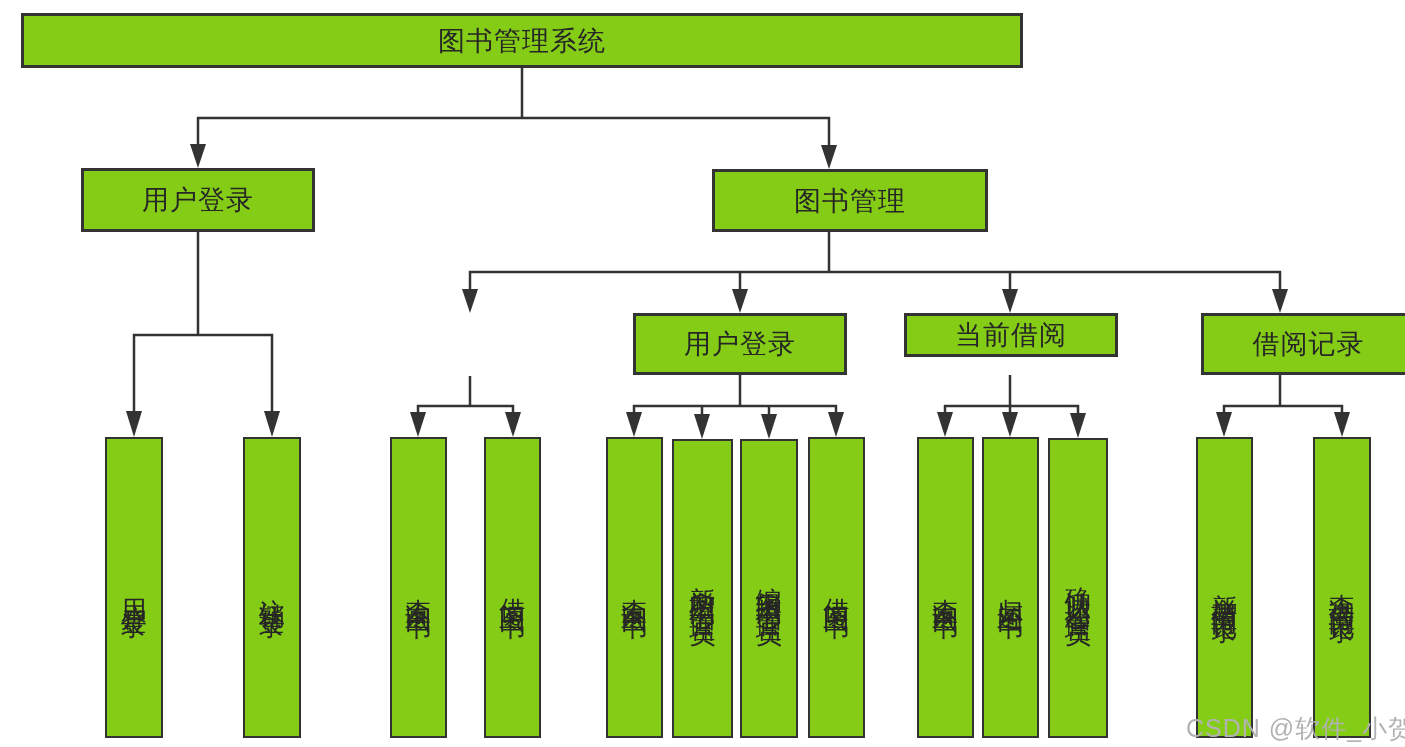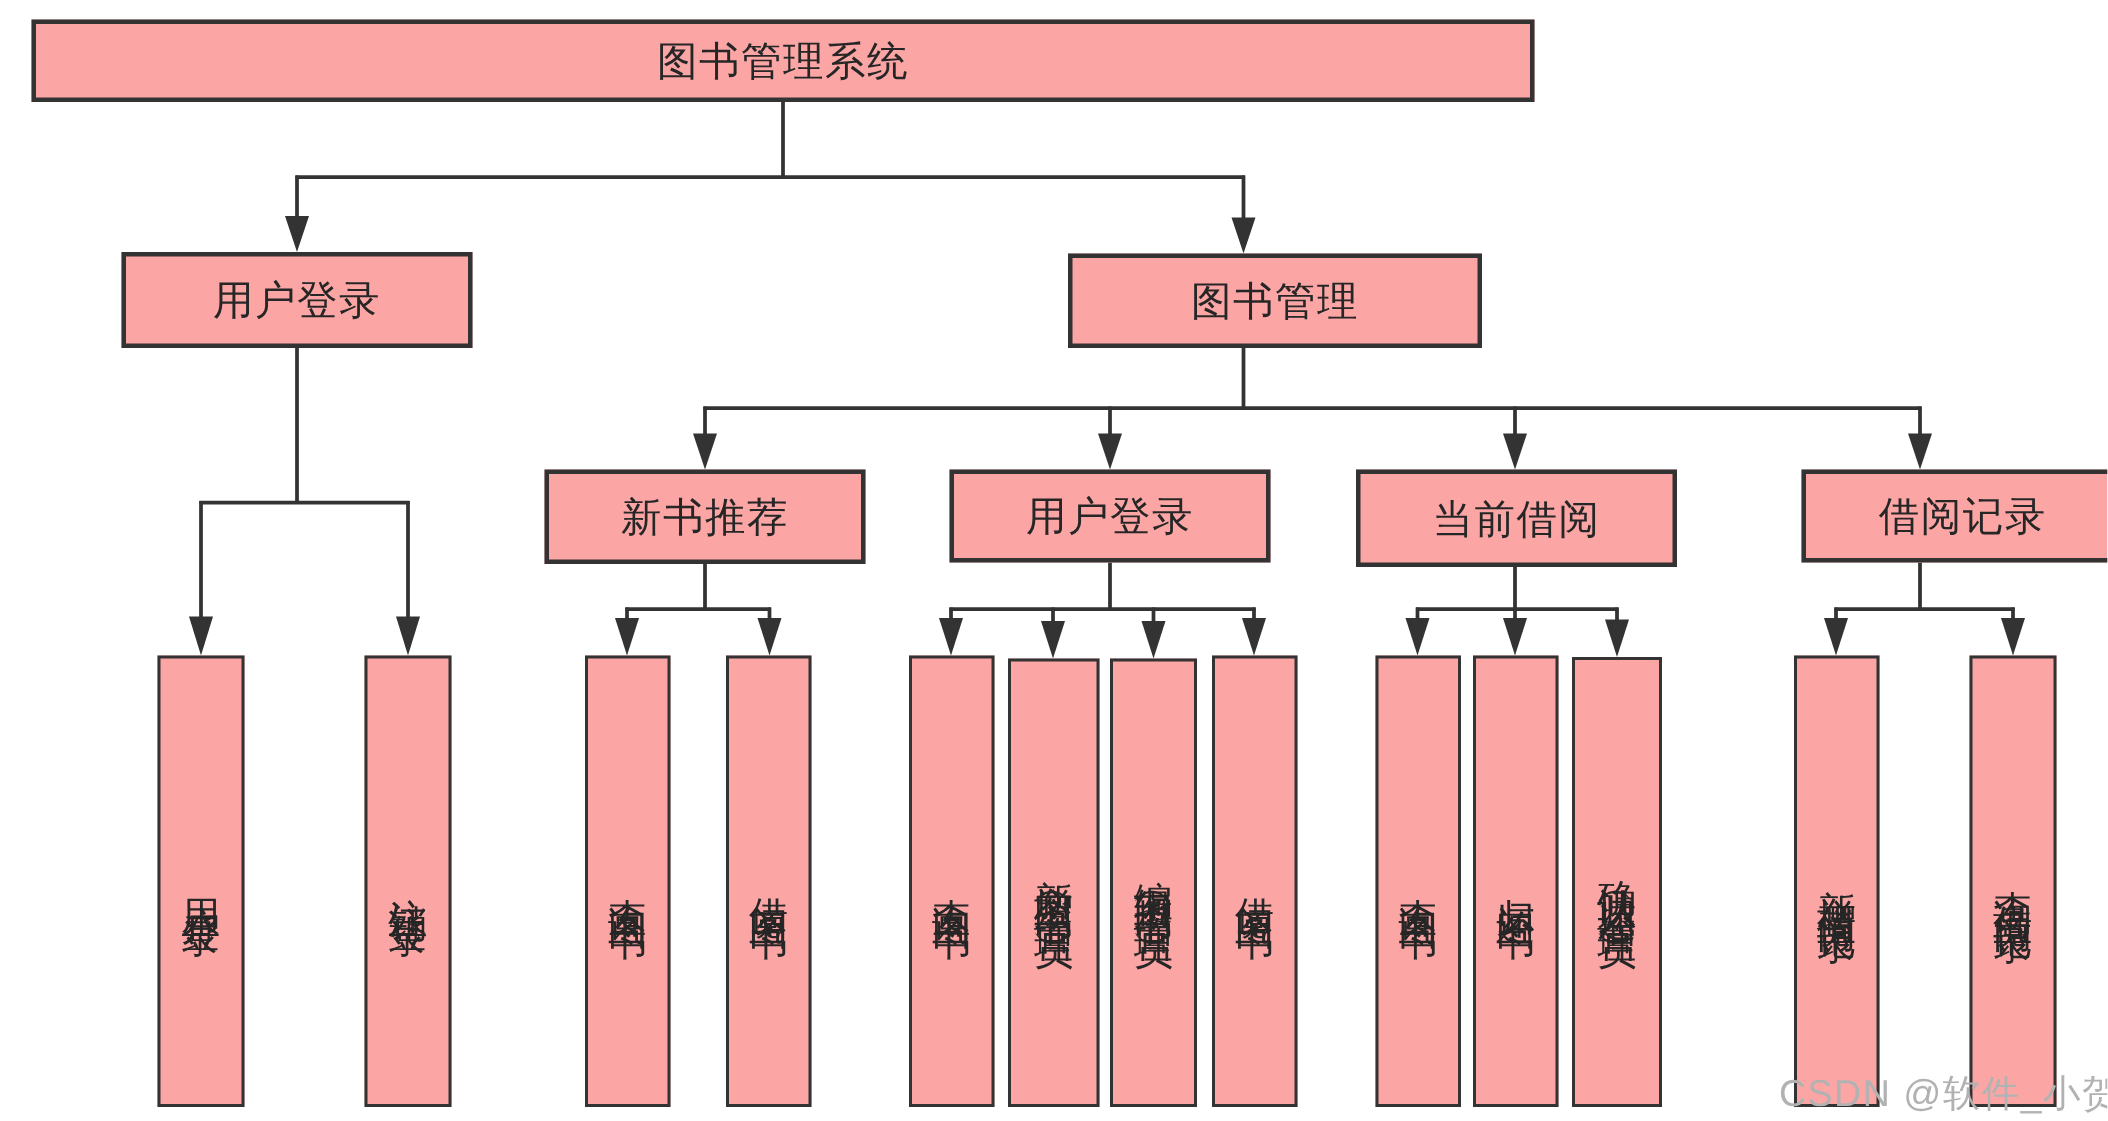--- a/index.html
+++ b/index.html
@@ -2,21 +2,21 @@
 <html><head>
 <meta charset="utf-8">
 <style>
   html,body{margin:0;padding:0;background:#fff;}
   .canvas{
     position:relative;width:1405px;height:747px;background:#ffffff;
     font-family:"Liberation Sans","DejaVu Sans",sans-serif;overflow:hidden;
   }
   svg.connectors{position:absolute;left:0;top:0;width:1405px;height:747px;pointer-events:none;}
   .box{
-    position:absolute;background:#fca5a5;border:3px solid #333333;box-sizing:border-box;
+    position:absolute;background:#84cc16;border:3px solid #333333;box-sizing:border-box;
     display:flex;align-items:center;justify-content:center;color:#262626;
   }
   .h-label{font-size:27px;letter-spacing:1px;white-space:nowrap;}
   .leaf{border-width:2px;}
   .v-text{
     writing-mode:vertical-rl;text-orientation:mixed;
     font-size:26px;line-height:1.1;letter-spacing:5px;white-space:nowrap;
   }
   .watermark{
     position:absolute;left:1186px;top:712px;z-index:5;
@@ -108,27 +108,24 @@
     <span class="h-label">图书管理系统</span>
   </div>
 
   <div class="box" style="left:81px;top:168px;width:234px;height:64px;">
     <span class="h-label">用户登录</span>
   </div>
   <div class="box" style="left:712px;top:169px;width:276px;height:63px;">
     <span class="h-label">图书管理</span>
   </div>
 
-  <div class="box" style="left:363px;top:313px;width:214px;height:63px;">
-    <span class="h-label">新书推荐</span>
-  </div>
   <div class="box" style="left:633px;top:313px;width:214px;height:62px;">
     <span class="h-label">用户登录</span>
   </div>
-  <div class="box" style="left:904px;top:313px;width:214px;height:65px;">
+  <div class="box" style="left:904px;top:313px;width:214px;height:44px;">
     <span class="h-label">当前借阅</span>
   </div>
   <div class="box" style="left:1173px;top:313px;width:215px;height:62px;margin-left:28px;">
     <span class="h-label">借阅记录</span>
   </div>
 
   <div class="box leaf" style="left:105px;top:437px;width:58px;height:301px;">
     <span class="v-text">用户登录</span>
   </div>
   <div class="box leaf" style="left:243px;top:437px;width:58px;height:301px;">

